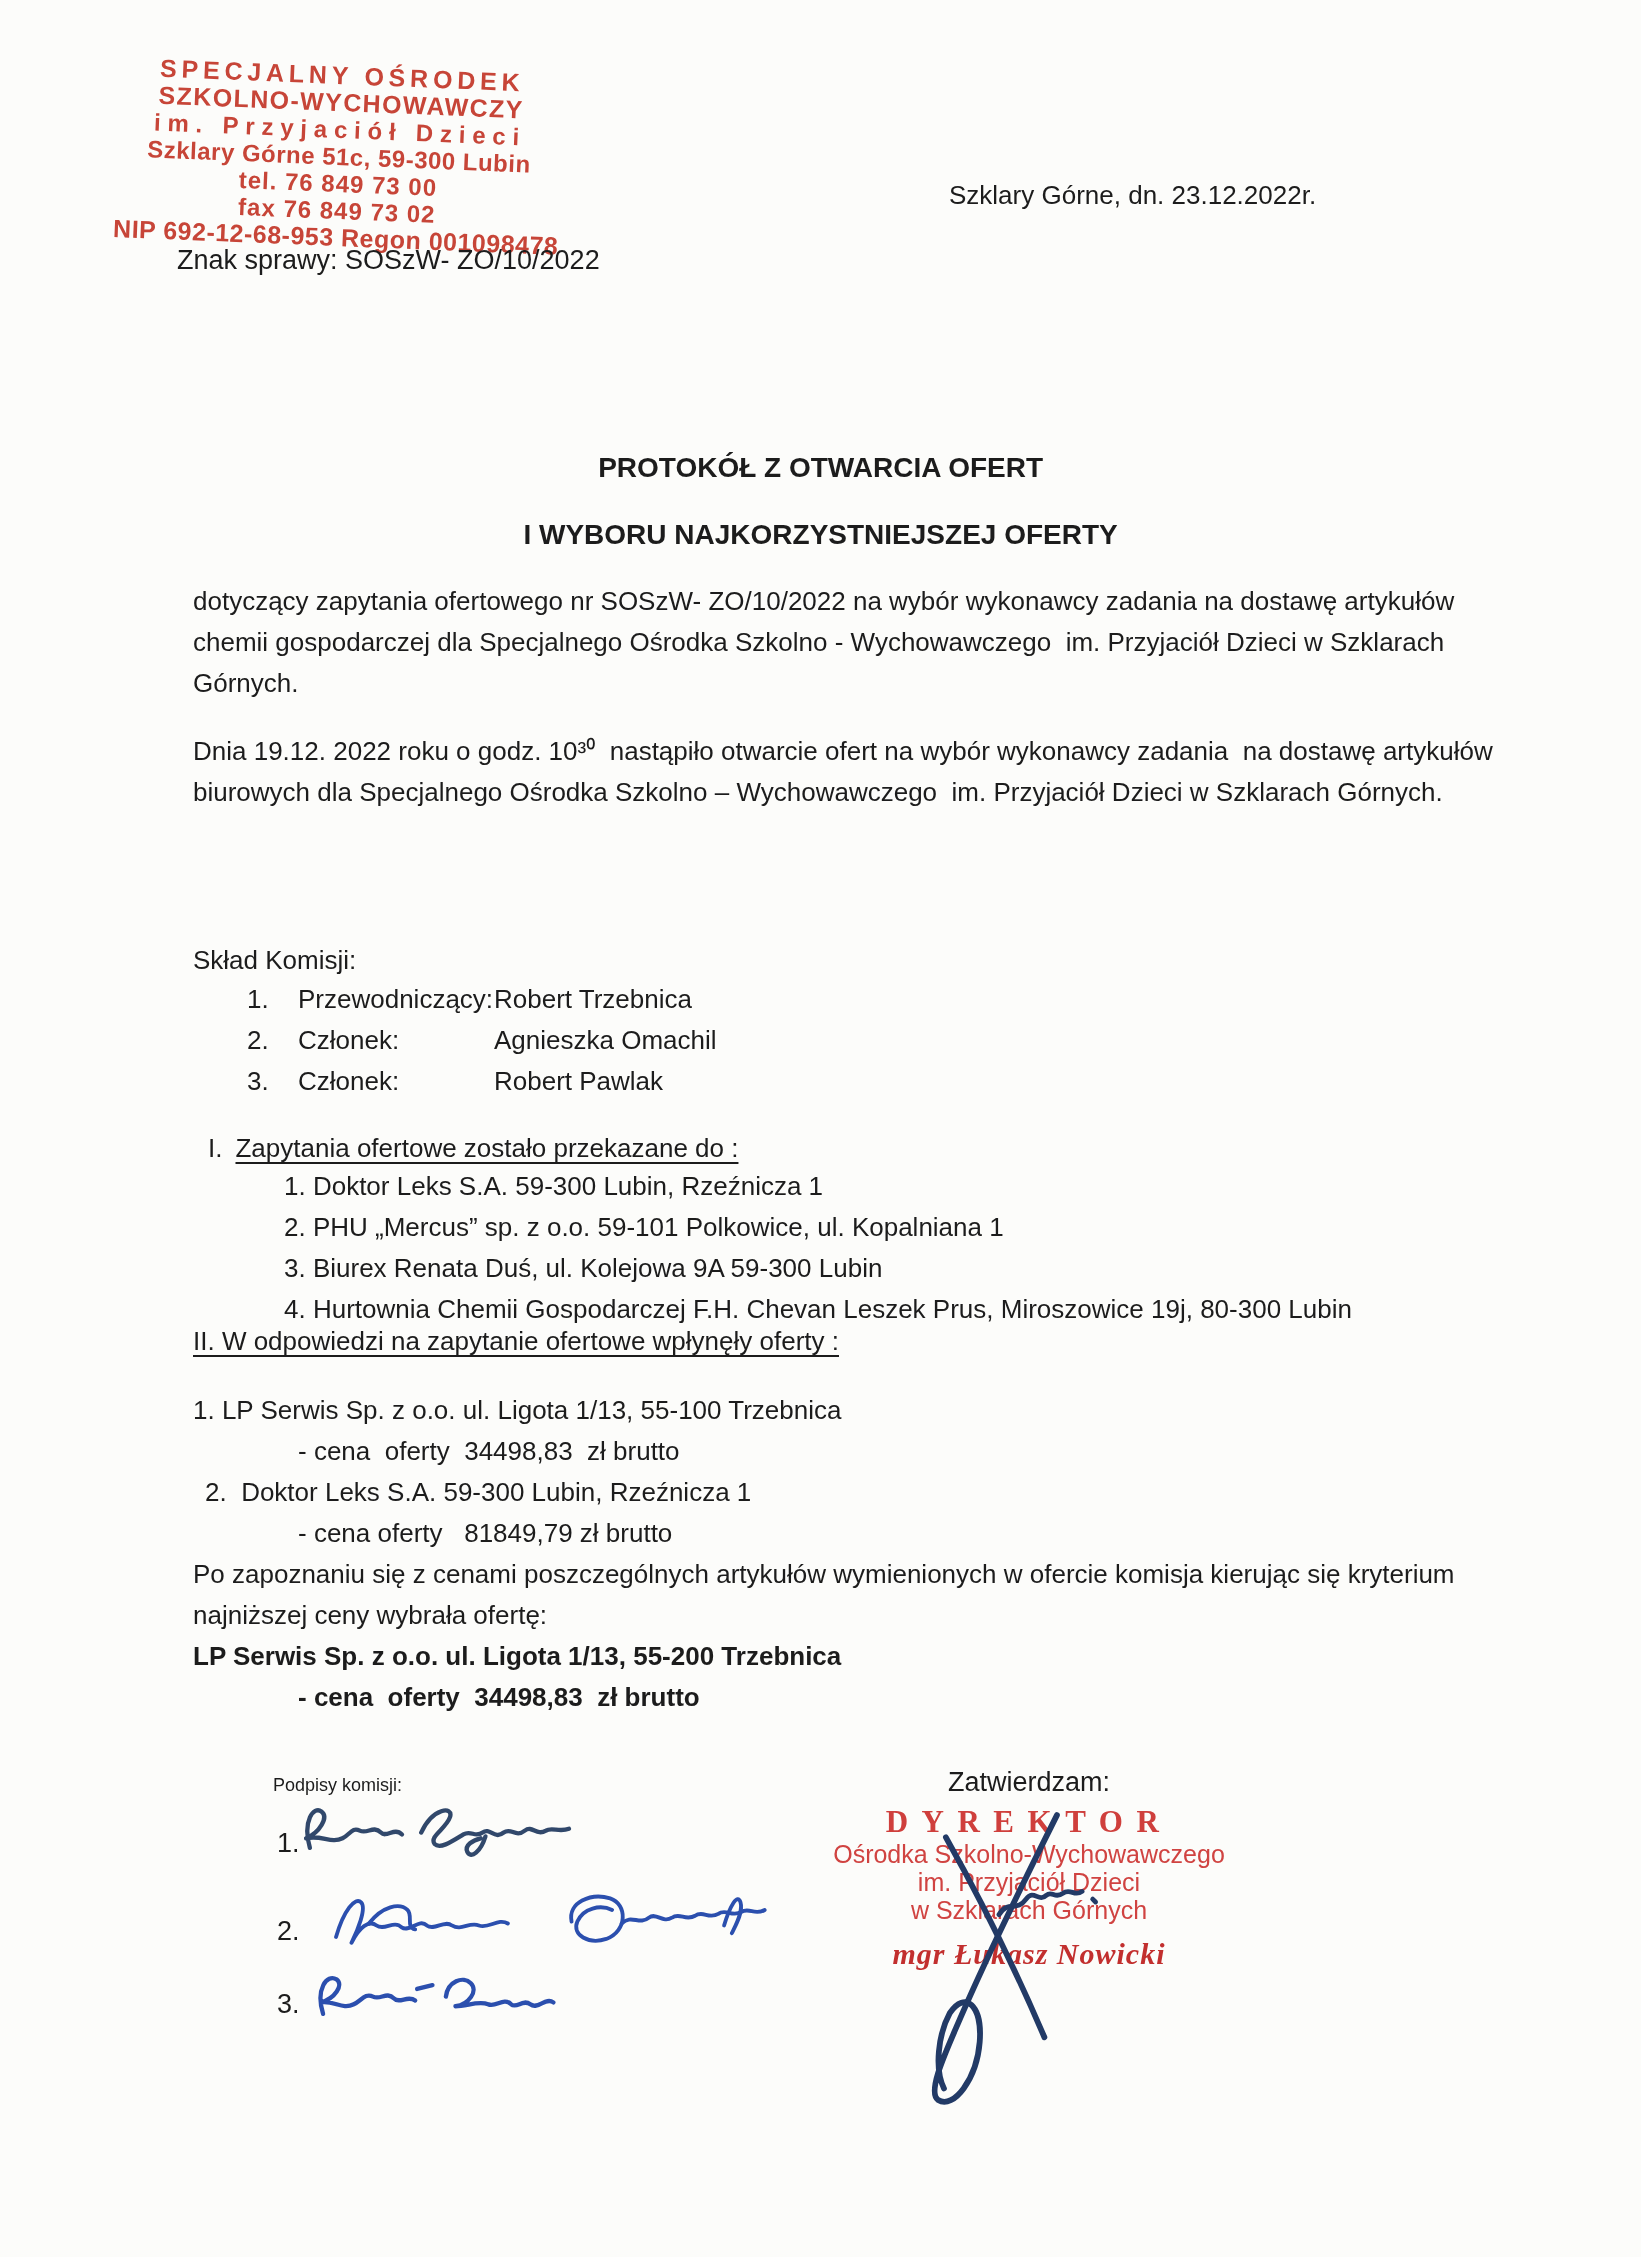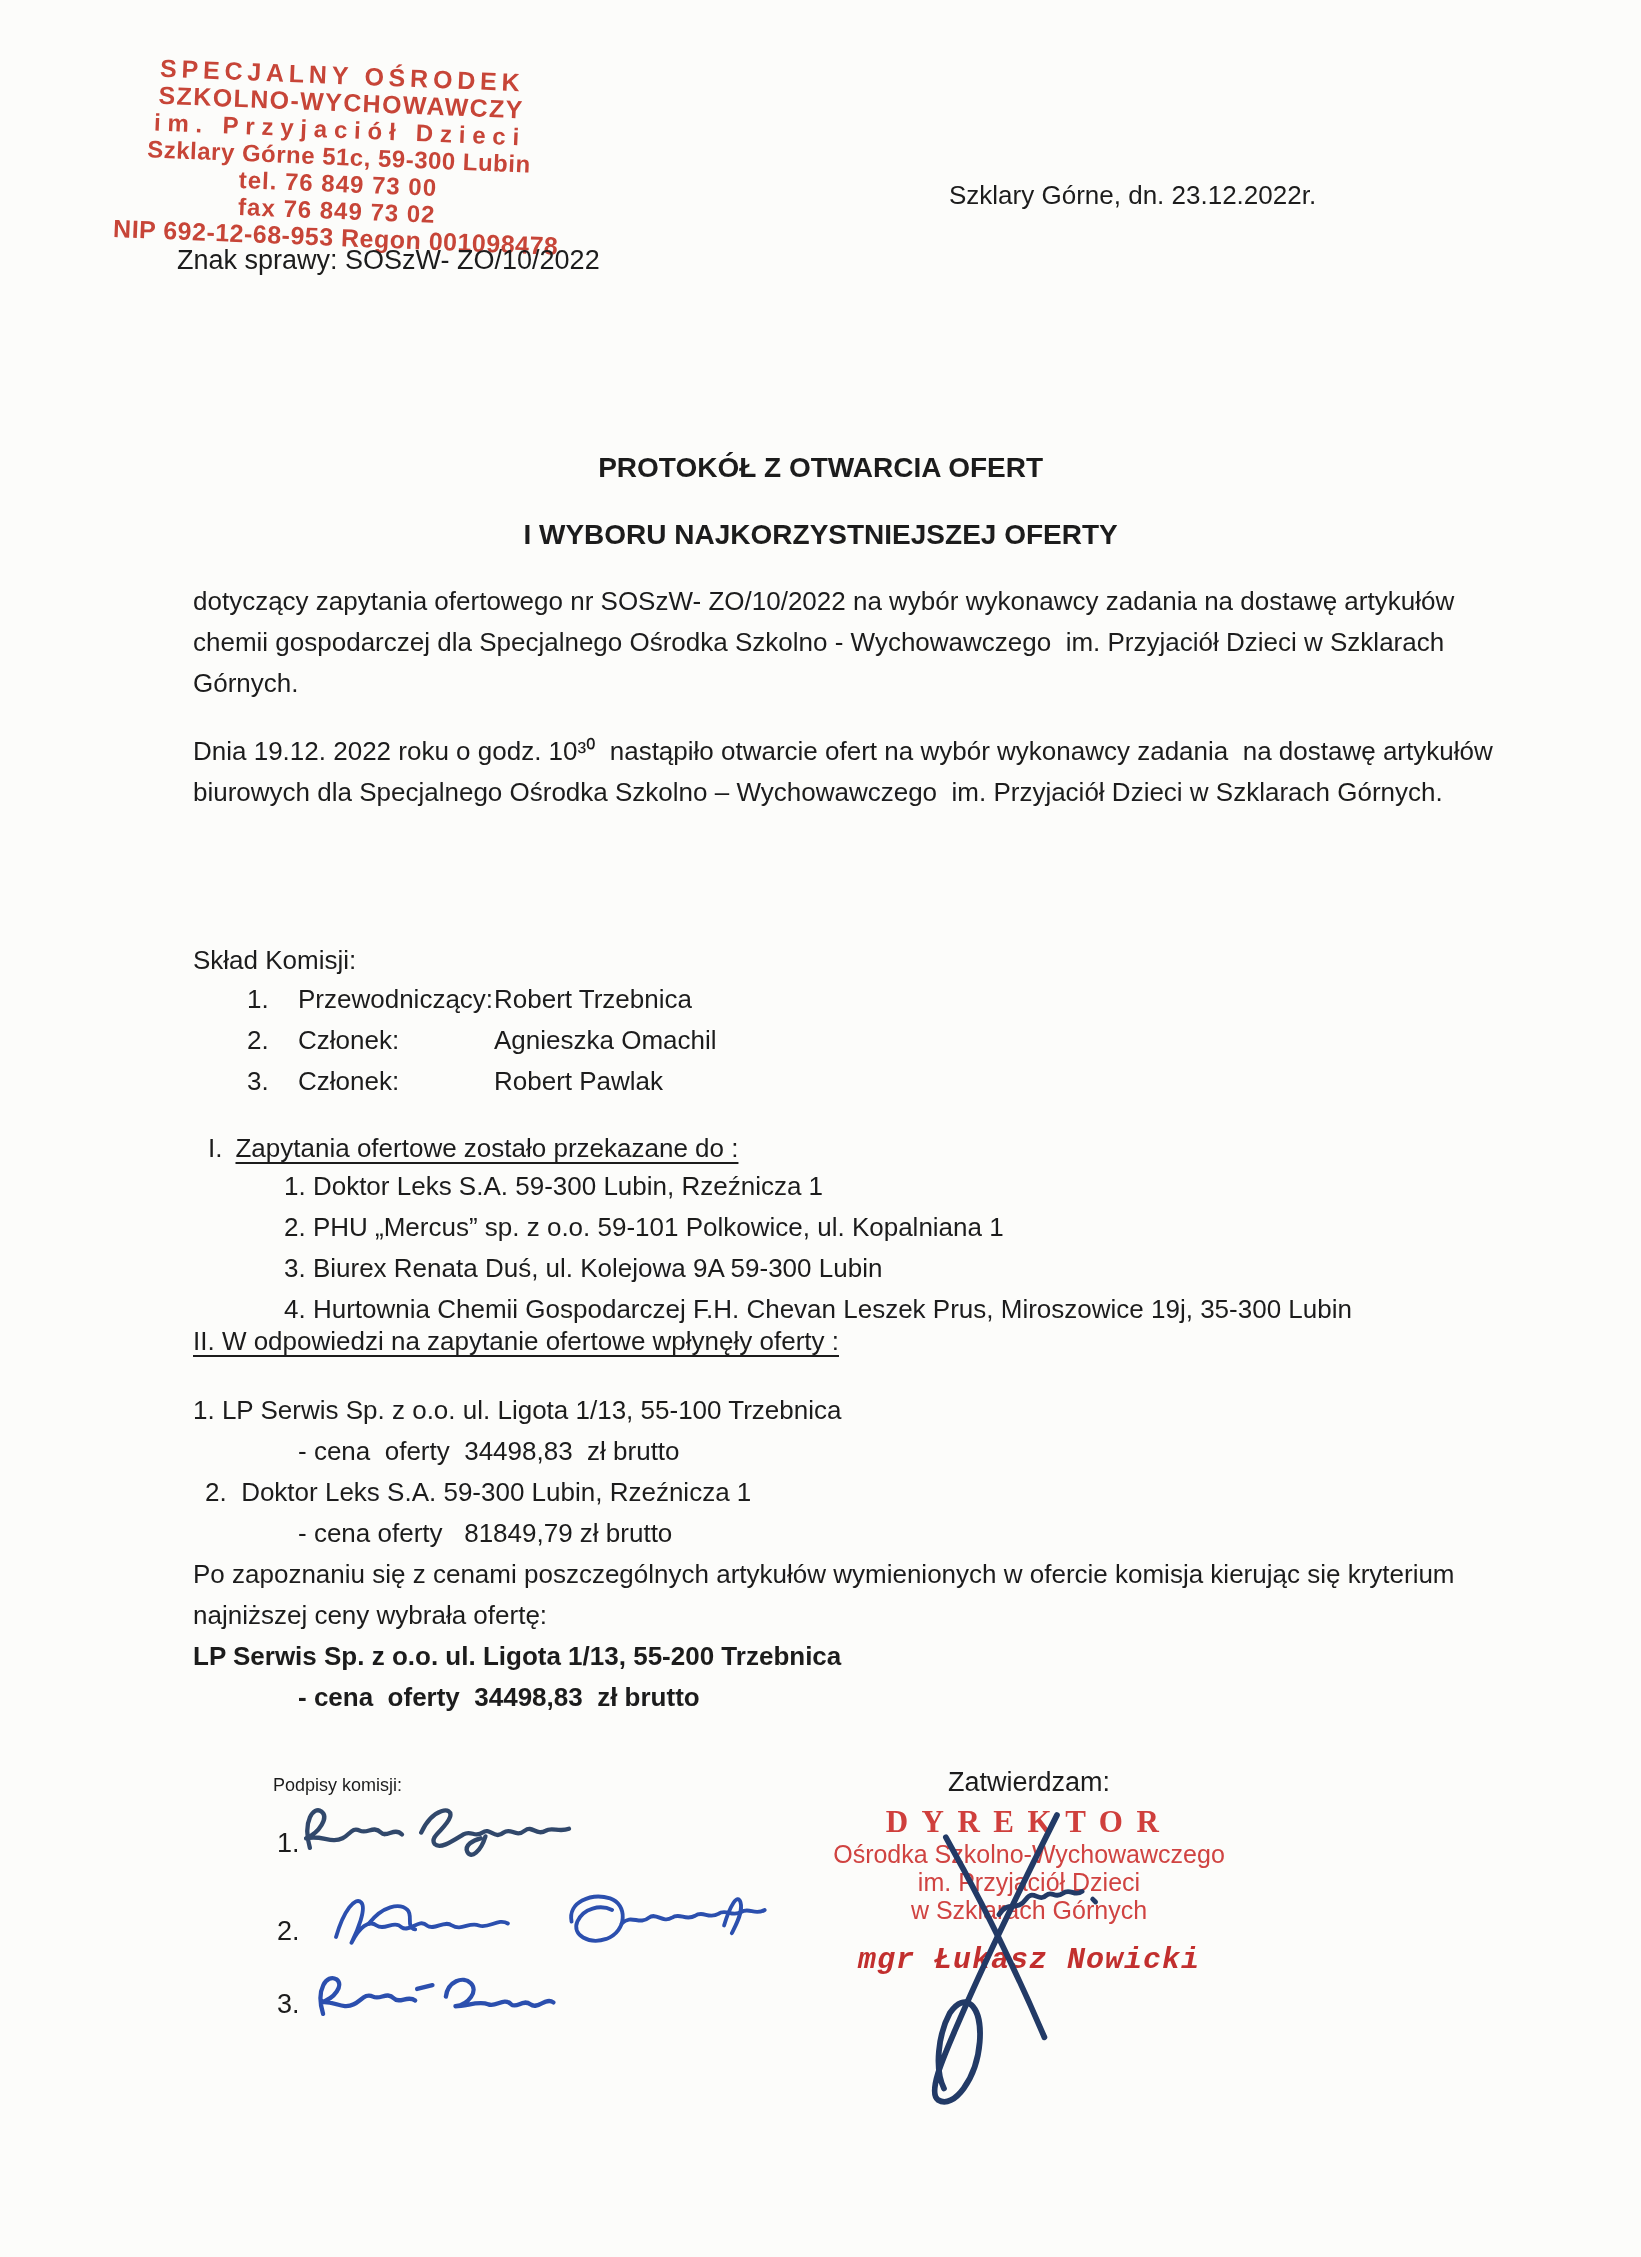--- a/index.html
+++ b/index.html
@@ -57,22 +57,22 @@
   }
   .approval .apr-label{font-size:27px;color:#1c1c1c;}
   .approval .stamp-title{
     margin-top:5.8px;
     font-family:"Liberation Serif",serif;
     font-weight:700;font-size:31px;letter-spacing:13.5px;
     color:#cf3f3c;
   }
   .approval .stamp-line{font-size:25px;line-height:28px;color:#d04341;}
   .approval .signer{
-    margin-top:19px;
-    font-family:Liberation Mono, monospace;
+    margin-top:13px;
+    font-family:Liberation Serif, serif;
     font-style:italic;font-weight:700;font-size:30px;
     color:#c22f2e;letter-spacing:1px;
   }
   .sig path{fill:none;stroke-linecap:round;stroke-linejoin:round;}
   .sig-1 path{stroke:#31486b;stroke-width:4.5;}
   .sig-2 path{stroke:#2b4fae;stroke-width:4;}
   .sig-3 path{stroke:#2b4fae;stroke-width:4.5;}
   .sig-big path{stroke:#223a66;}
 </style>
 </head>
@@ -116,21 +116,21 @@
   </div>
 
   <div class="abs body-txt" style="left:208px;top:1128px;">
     <span class="txt">I.</span>
     <span class="txt u" style="margin-left:5.8px;">Zapytania ofertowe zostało przekazane do :</span>
   </div>
   <div class="abs sec-items" style="left:284px;top:1166px;">
     <div class="txt">1. Doktor Leks S.A. 59-300 Lubin, Rzeźnicza 1</div>
     <div class="txt">2. PHU „Mercus” sp. z o.o. 59-101 Polkowice, ul. Kopalniana 1</div>
     <div class="txt">3. Biurex Renata Duś, ul. Kolejowa 9A 59-300 Lubin</div>
-    <div class="txt">4. Hurtownia Chemii Gospodarczej F.H. Chevan Leszek Prus, Miroszowice 19j, 35-300 Lubin</div>
+    <div class="txt">4. Hurtownia Chemii Gospodarczej F.H. Chevan Leszek Prus, Miroszowice 19j, 80-300 Lubin</div>
   </div>
 
   <div class="abs body-txt" style="left:193px;top:1321px;">
     <span class="txt u">II. W odpowiedzi na zapytanie ofertowe wpłynęły oferty :</span>
   </div>
   <div class="abs sec-items" style="left:193px;top:1390px;width:1352px;">
     <div class="txt">1. LP Serwis Sp. z o.o. ul. Ligota 1/13, 55-100 Trzebnica</div>
     <div class="txt offer-price">- cena  oferty  34498,83  zł brutto</div>
     <div class="txt offer-2">2.  Doktor Leks S.A. 59-300 Lubin, Rzeźnicza 1</div>
     <div class="txt offer-price">- cena oferty   81849,79 zł brutto</div>

